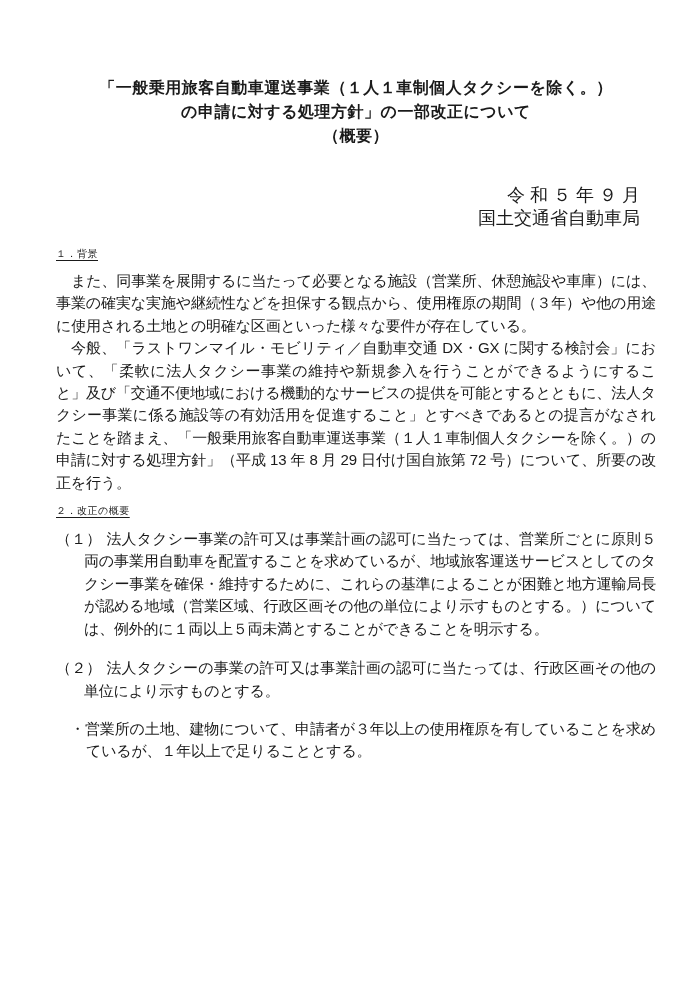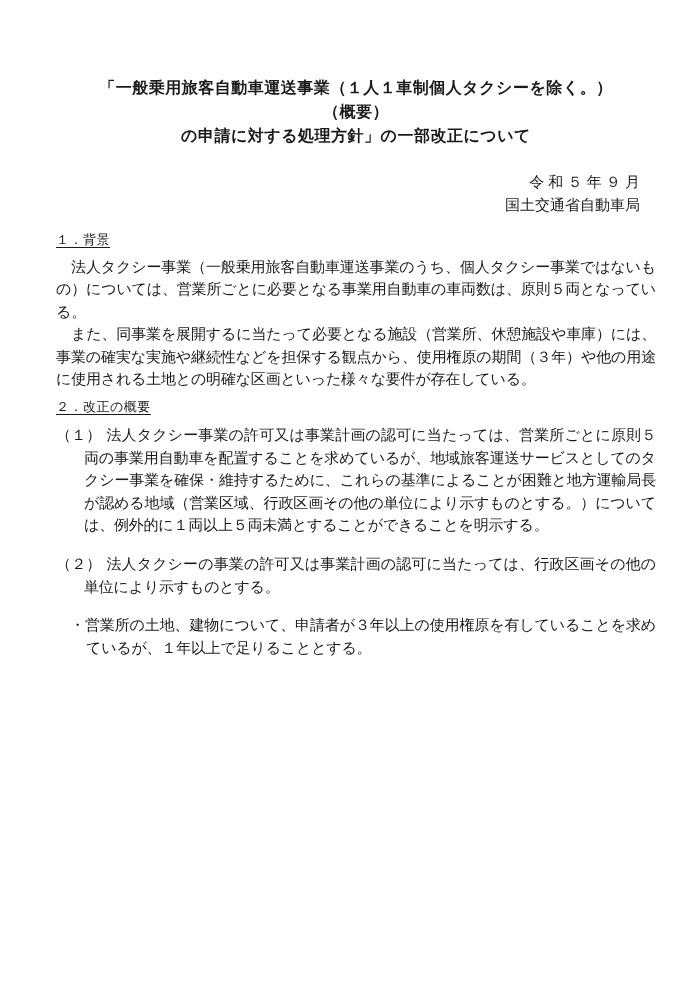--- a/index.html
+++ b/index.html
@@ -25,29 +25,29 @@
     width: 600px;
   }
   .title-block {
     text-align: center;
     font-weight: 700;
     font-size: 16px;
     line-height: 24px;
     letter-spacing: 0.5px;
   }
   .date-block {
-    margin-top: 22px;
+    margin-top: 36px;
     text-align: right;
-    font-size: 15px;
+    font-size: 18px;
     line-height: 23px;
     padding-right: 16px;
   }
   .sec-heading {
     margin-top: 13px;
-    font-size: 13px;
+    font-size: 10px;
     line-height: 22px;
     text-decoration: underline;
     text-underline-offset: 3px;
     letter-spacing: 0.5px;
   }
   .sec-heading.second {
     margin-top: 6px;
   }
   .body-text {
     font-size: 15px;
@@ -82,34 +82,34 @@
   }
 </style>
 </head>
 <body>
 
 <div class="page">
   <div class="content">
 
     <div class="title-block">
       <div>「一般乗用旅客自動車運送事業（１人１車制個人タクシーを除く。）</div>
+      <div>の申請に対する処理方針」の一部改正について</div>
       <div>（概要）</div>
-      <div>の申請に対する処理方針」の一部改正について</div>
     </div>
 
     <div class="date-block">
       <div>令 和 ５ 年 ９ 月</div>
       <div>国土交通省自動車局</div>
     </div>
 
     <div class="sec-heading">１．背景</div>
 
     <div class="body-text sec-body">
-      <p class="para">法人タクシー事業（一般乗用旅客自動車運送事業のうち、個人タクシー事業ではないもの）については、営業所ごとに必要となる事業用自動車の車両数は、原則５両となっている。</p>
       <p class="para">また、同事業を展開するに当たって必要となる施設（営業所、休憩施設や車庫）には、事業の確実な実施や継続性などを担保する観点から、使用権原の期間（３年）や他の用途に使用される土地との明確な区画といった様々な要件が存在している。</p>
+      <p class="para">今般、「ラストワンマイル・モビリティ／自動車交通 DX・GX に関する検討会」において、「柔軟に法人タクシー事業の維持や新規参入を行うことができるようにすること」及び「交通不便地域における機動的なサービスの提供を可能とするとともに、法人タクシー事業に係る施設等の有効活用を促進すること」とすべきであるとの提言がなされたことを踏まえ、「一般乗用旅客自動車運送事業（１人１車制個人タクシーを除く。）の申請に対する処理方針」（平成 13 年 8 月 29 日付け国自旅第 72 号）について、所要の改正を行う。</p>
     </div>
 
     <div class="sec-heading second">２．改正の概要</div>
 
     <div class="body-text">
       <div class="item first">
         <span class="item-label">（１）</span><span>法人タクシー事業の許可又は事業計画の認可に当たっては、営業所ごとに原則５両の事業用自動車を配置することを求めているが、地域旅客運送サービスとしてのタクシー事業を確保・維持するために、これらの基準によることが困難と地方運輸局長が認める地域（営業区域、行政区画その他の単位により示すものとする。）については、例外的に１両以上５両未満とすることができることを明示する。</span>
       </div>
       <div class="item second">
         <span class="item-label">（２）</span><span>法人タクシーの事業の許可又は事業計画の認可に当たっては、行政区画その他の単位により示すものとする。</span>

